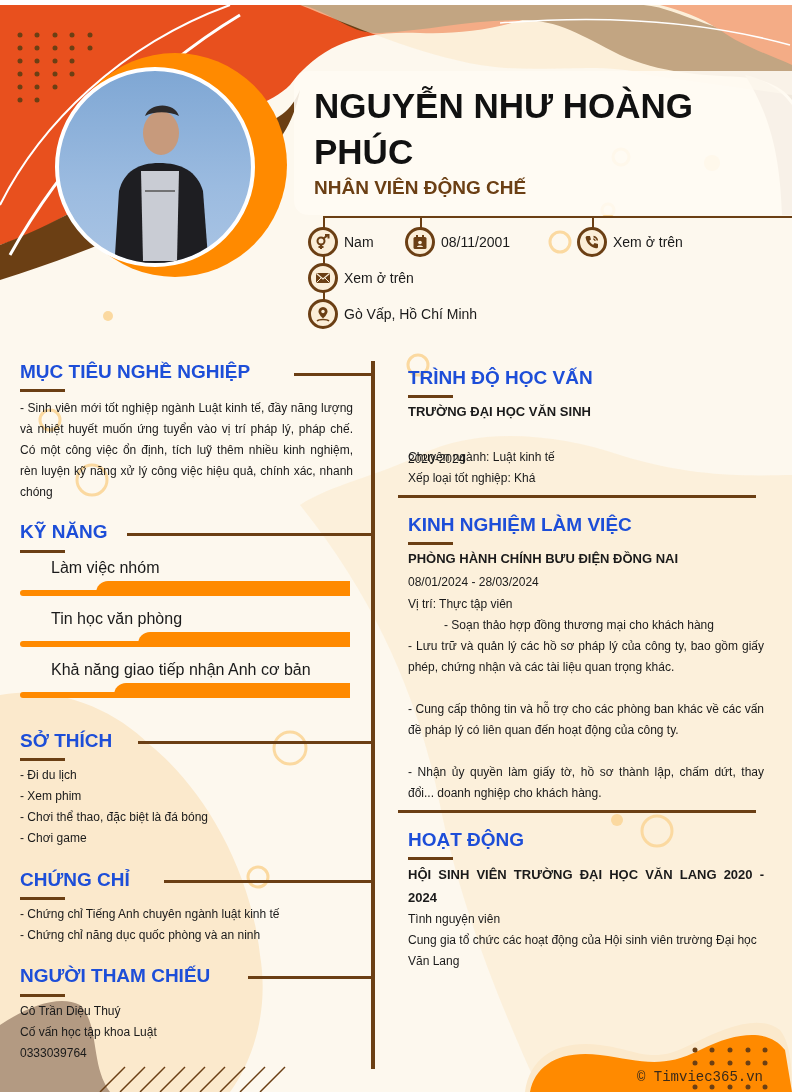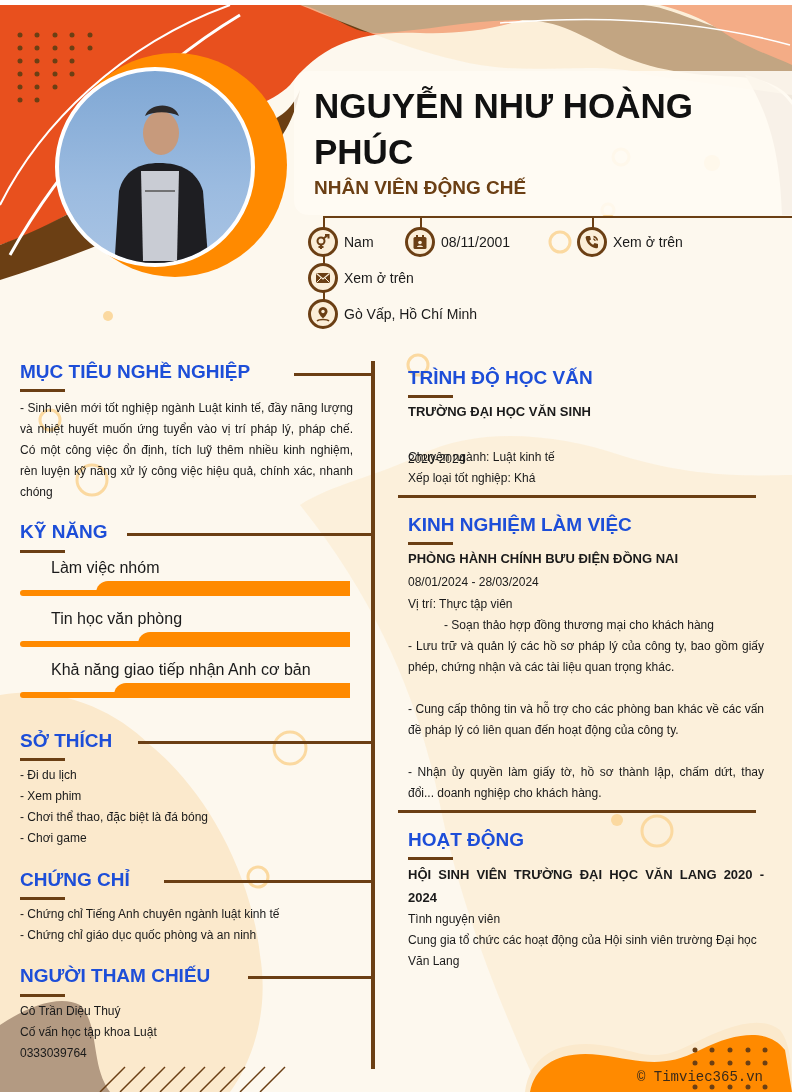--- a/index.html
+++ b/index.html
@@ -277,21 +277,21 @@
   <div class="sec-hline" style="left:138px; top:736px; width:236px;"></div>
   <div class="text" style="left:20px; top:760px;">- Đi du lịch</div>
   <div class="text" style="left:20px; top:781px;">- Xem phim</div>
   <div class="text" style="left:20px; top:802px;">- Chơi thể thao, đặc biệt là đá bóng</div>
   <div class="text" style="left:20px; top:823px;">- Chơi game</div>
 
   <div class="sec-title" style="left:20px; top:864px;">CHỨNG CHỈ</div>
   <div class="sec-underline" style="left:20px; top:892px;"></div>
   <div class="sec-hline" style="left:164px; top:875px; width:210px;"></div>
   <div class="text" style="left:20px; top:899px;">- Chứng chỉ Tiếng Anh chuyên ngành luật kinh tế</div>
-  <div class="text" style="left:20px; top:920px;">- Chứng chỉ giáo dục quốc phòng và an ninh</div>
+  <div class="text" style="left:20px; top:920px;">- Chứng chỉ năng dục quốc phòng và an ninh</div>
 
   <div class="sec-title" style="left:20px; top:960px;">NGƯỜI THAM CHIẾU</div>
   <div class="sec-underline" style="left:20px; top:989px;"></div>
   <div class="sec-hline" style="left:248px; top:971px; width:126px;"></div>
   <div class="text" style="left:20px; top:996px;">Cô Trần Diệu Thuý</div>
   <div class="text" style="left:20px; top:1017px;">Cố vấn học tập khoa Luật</div>
   <div class="text" style="left:20px; top:1038px;">0333039764</div>
 
   <div class="sec-title" style="left:408px; top:362px;">TRÌNH ĐỘ HỌC VẤN</div>
   <div class="sec-underline" style="left:408px; top:390px;"></div>

